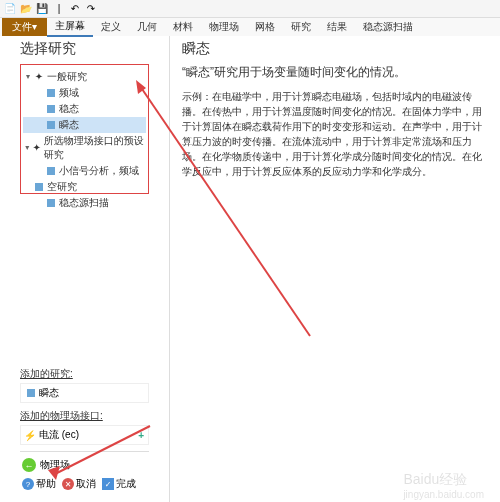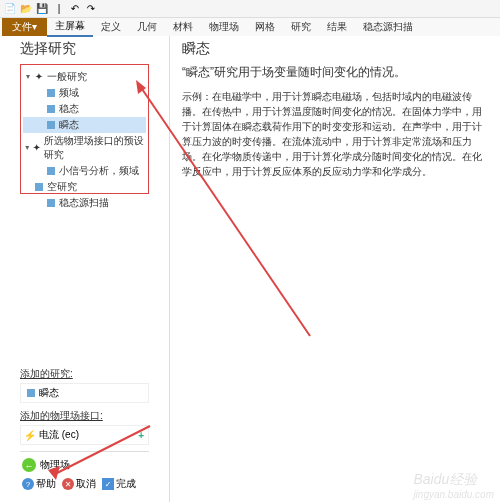--- a/index.html
+++ b/index.html
@@ -28,21 +28,21 @@
 .nav-back .circle { width: 14px; height: 14px; border-radius: 50%; background: #6c3; color: #fff; display: flex; align-items: center; justify-content: center; margin-right: 4px; font-size: 9px; }
 .action-row { display: flex; align-items: center; gap: 6px; padding: 3px 0; font-size: 10px; }
 .action-btn { display: flex; align-items: center; gap: 2px; }
 .circle-btn { width: 12px; height: 12px; border-radius: 50%; display: flex; align-items: center; justify-content: center; color: #fff; font-size: 8px; }
 .help-c { background: #4a90d9; }
 .cancel-c { background: #d9534f; }
 .done-c { background: #4a90d9; width: 12px; height: 12px; display:flex; align-items:center; justify-content:center; color:#fff; font-size:8px; }
 .desc-title { font-size: 12px; color: #333; margin-bottom: 8px; }
 .desc-body { font-size: 10px; color: #333; line-height: 15px; }
 .arrow-line { position: absolute; pointer-events: none; }
-.watermark { position: absolute; right: 6px; bottom: 2px; font-size: 14px; color: rgba(0,0,0,0.12); font-style: italic; }
+.watermark { position: absolute; right: 16px; bottom: 2px; font-size: 14px; color: rgba(0,0,0,0.12); }
 .watermark small { font-size: 10px; display:block; color: rgba(0,0,0,0.12); }
 svg.pl-icon { width: 10px; height: 10px; }
 </style>
 </head>
 <body>
 
 <div class="toolbar">
   <span class="toolbar-icon">📄</span>
   <span class="toolbar-icon">📂</span>
   <span class="toolbar-icon">💾</span>

